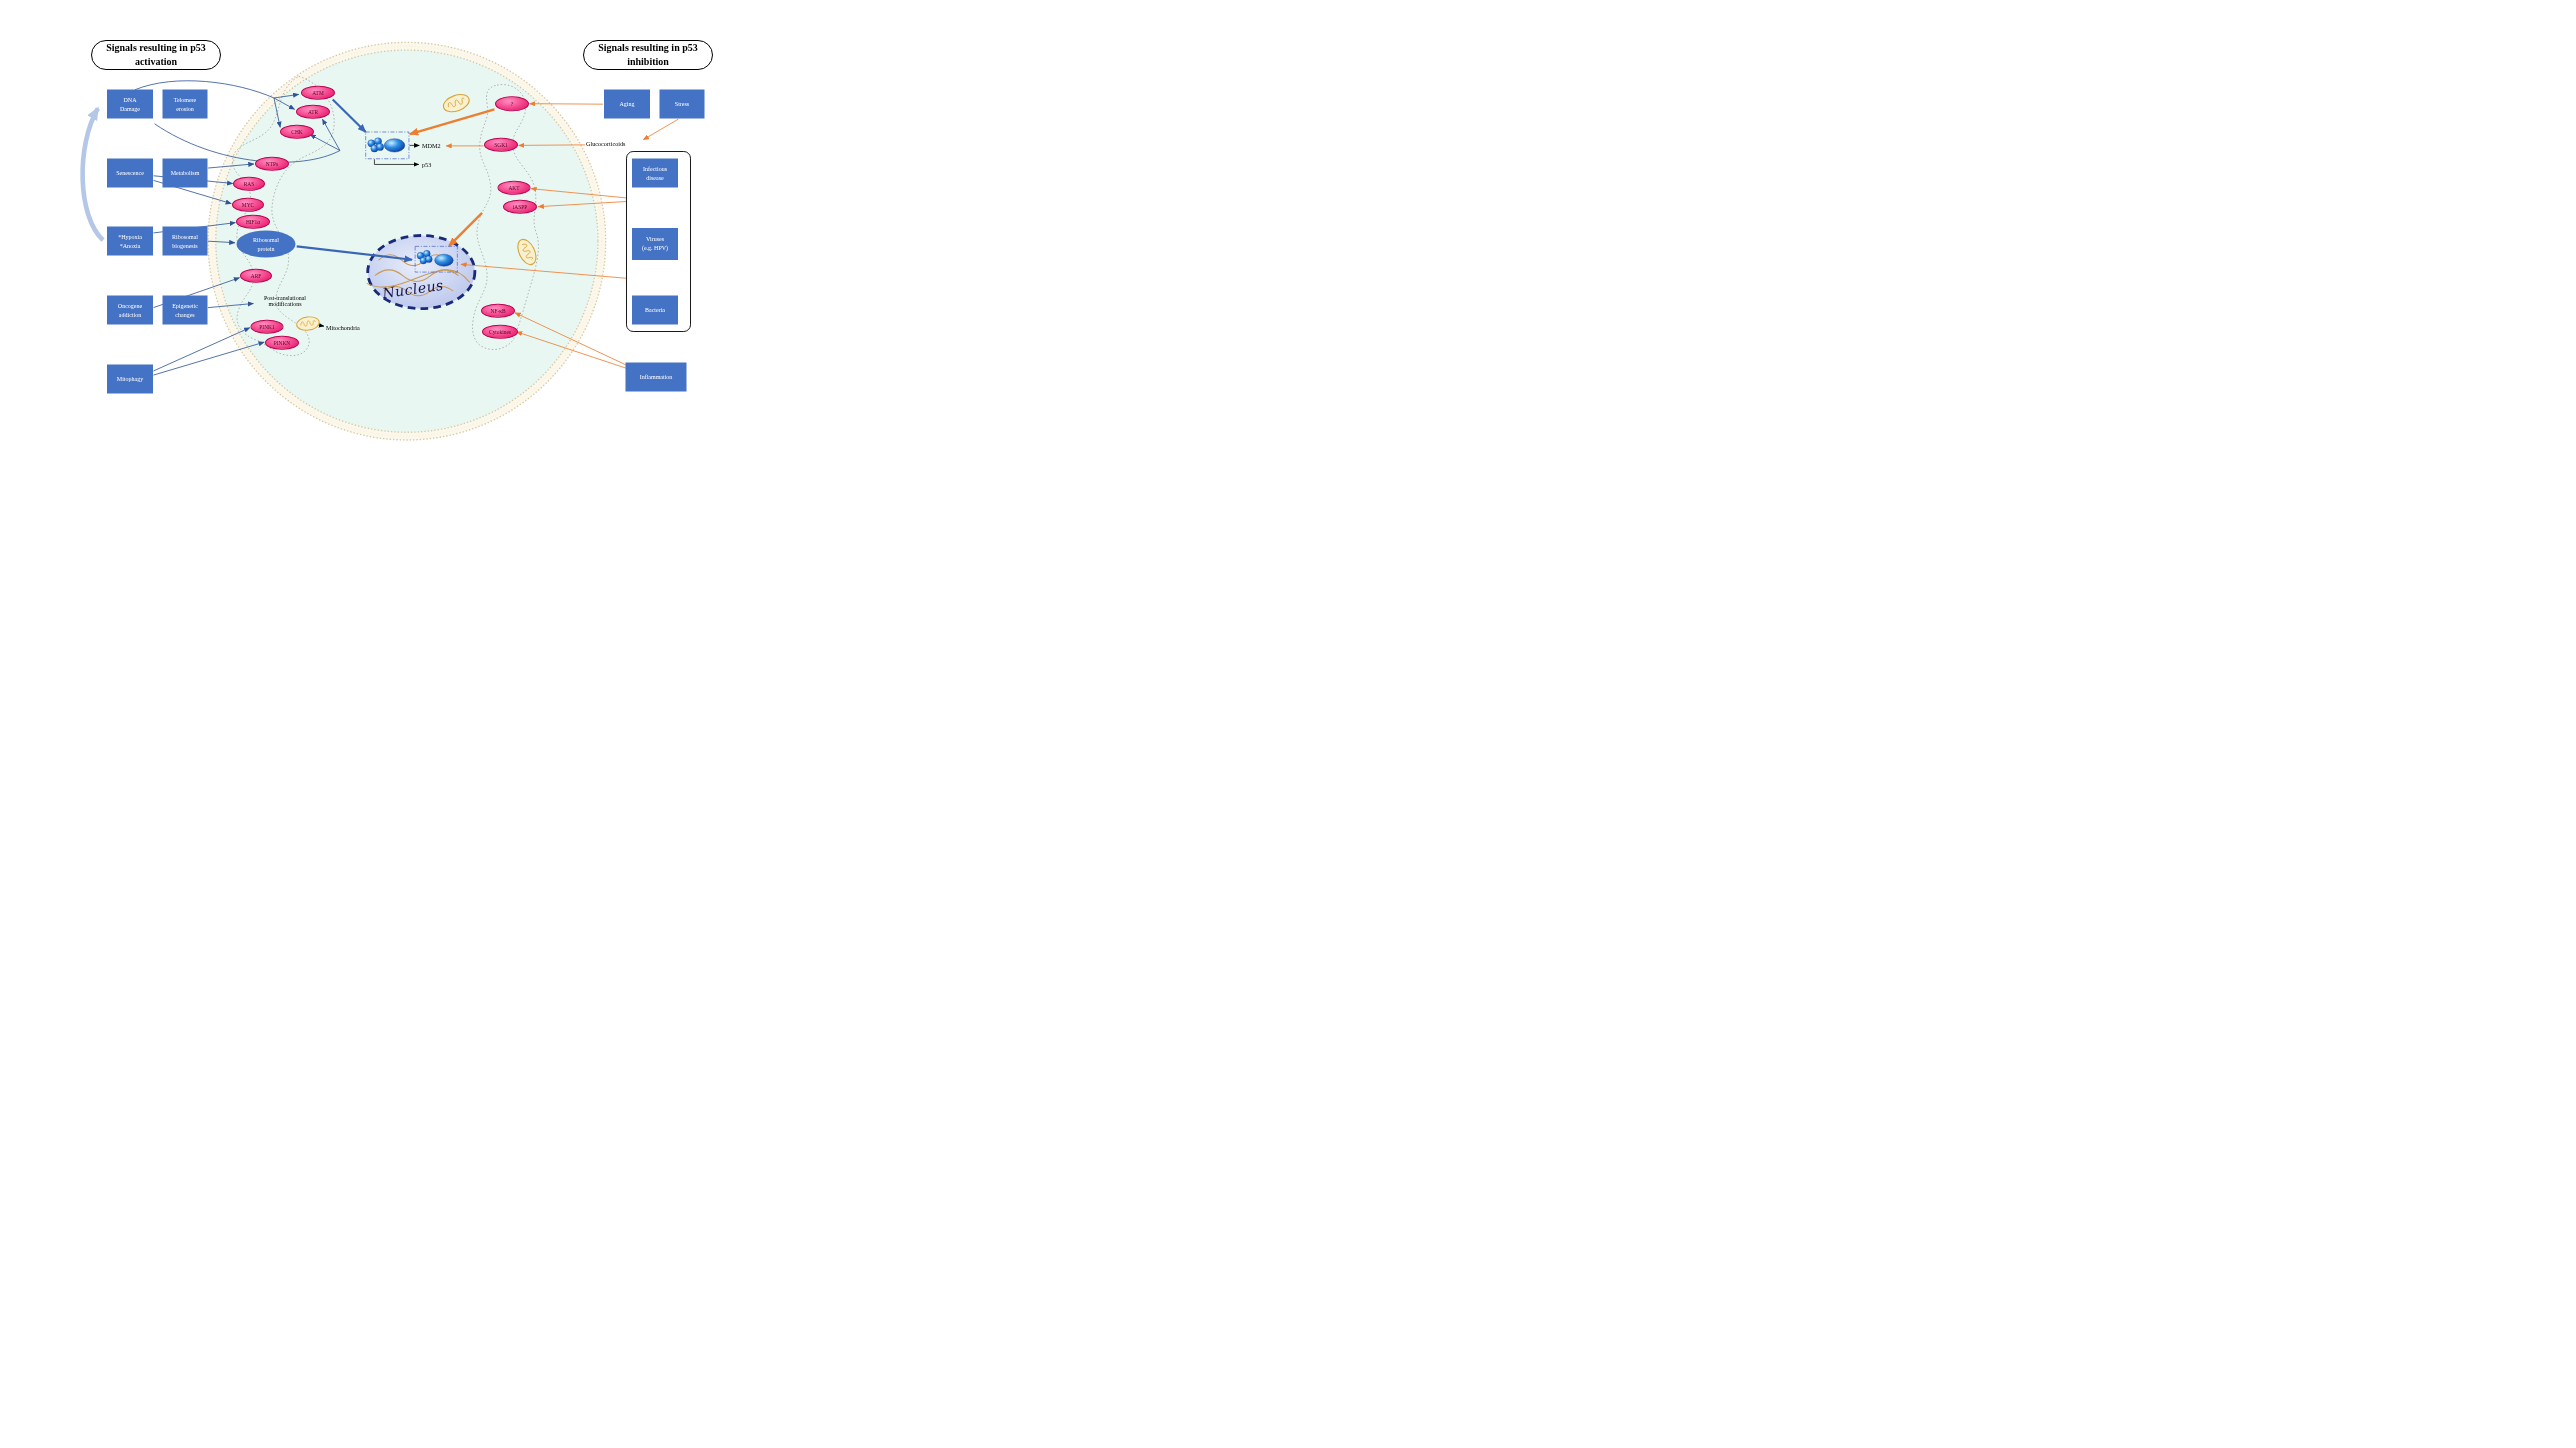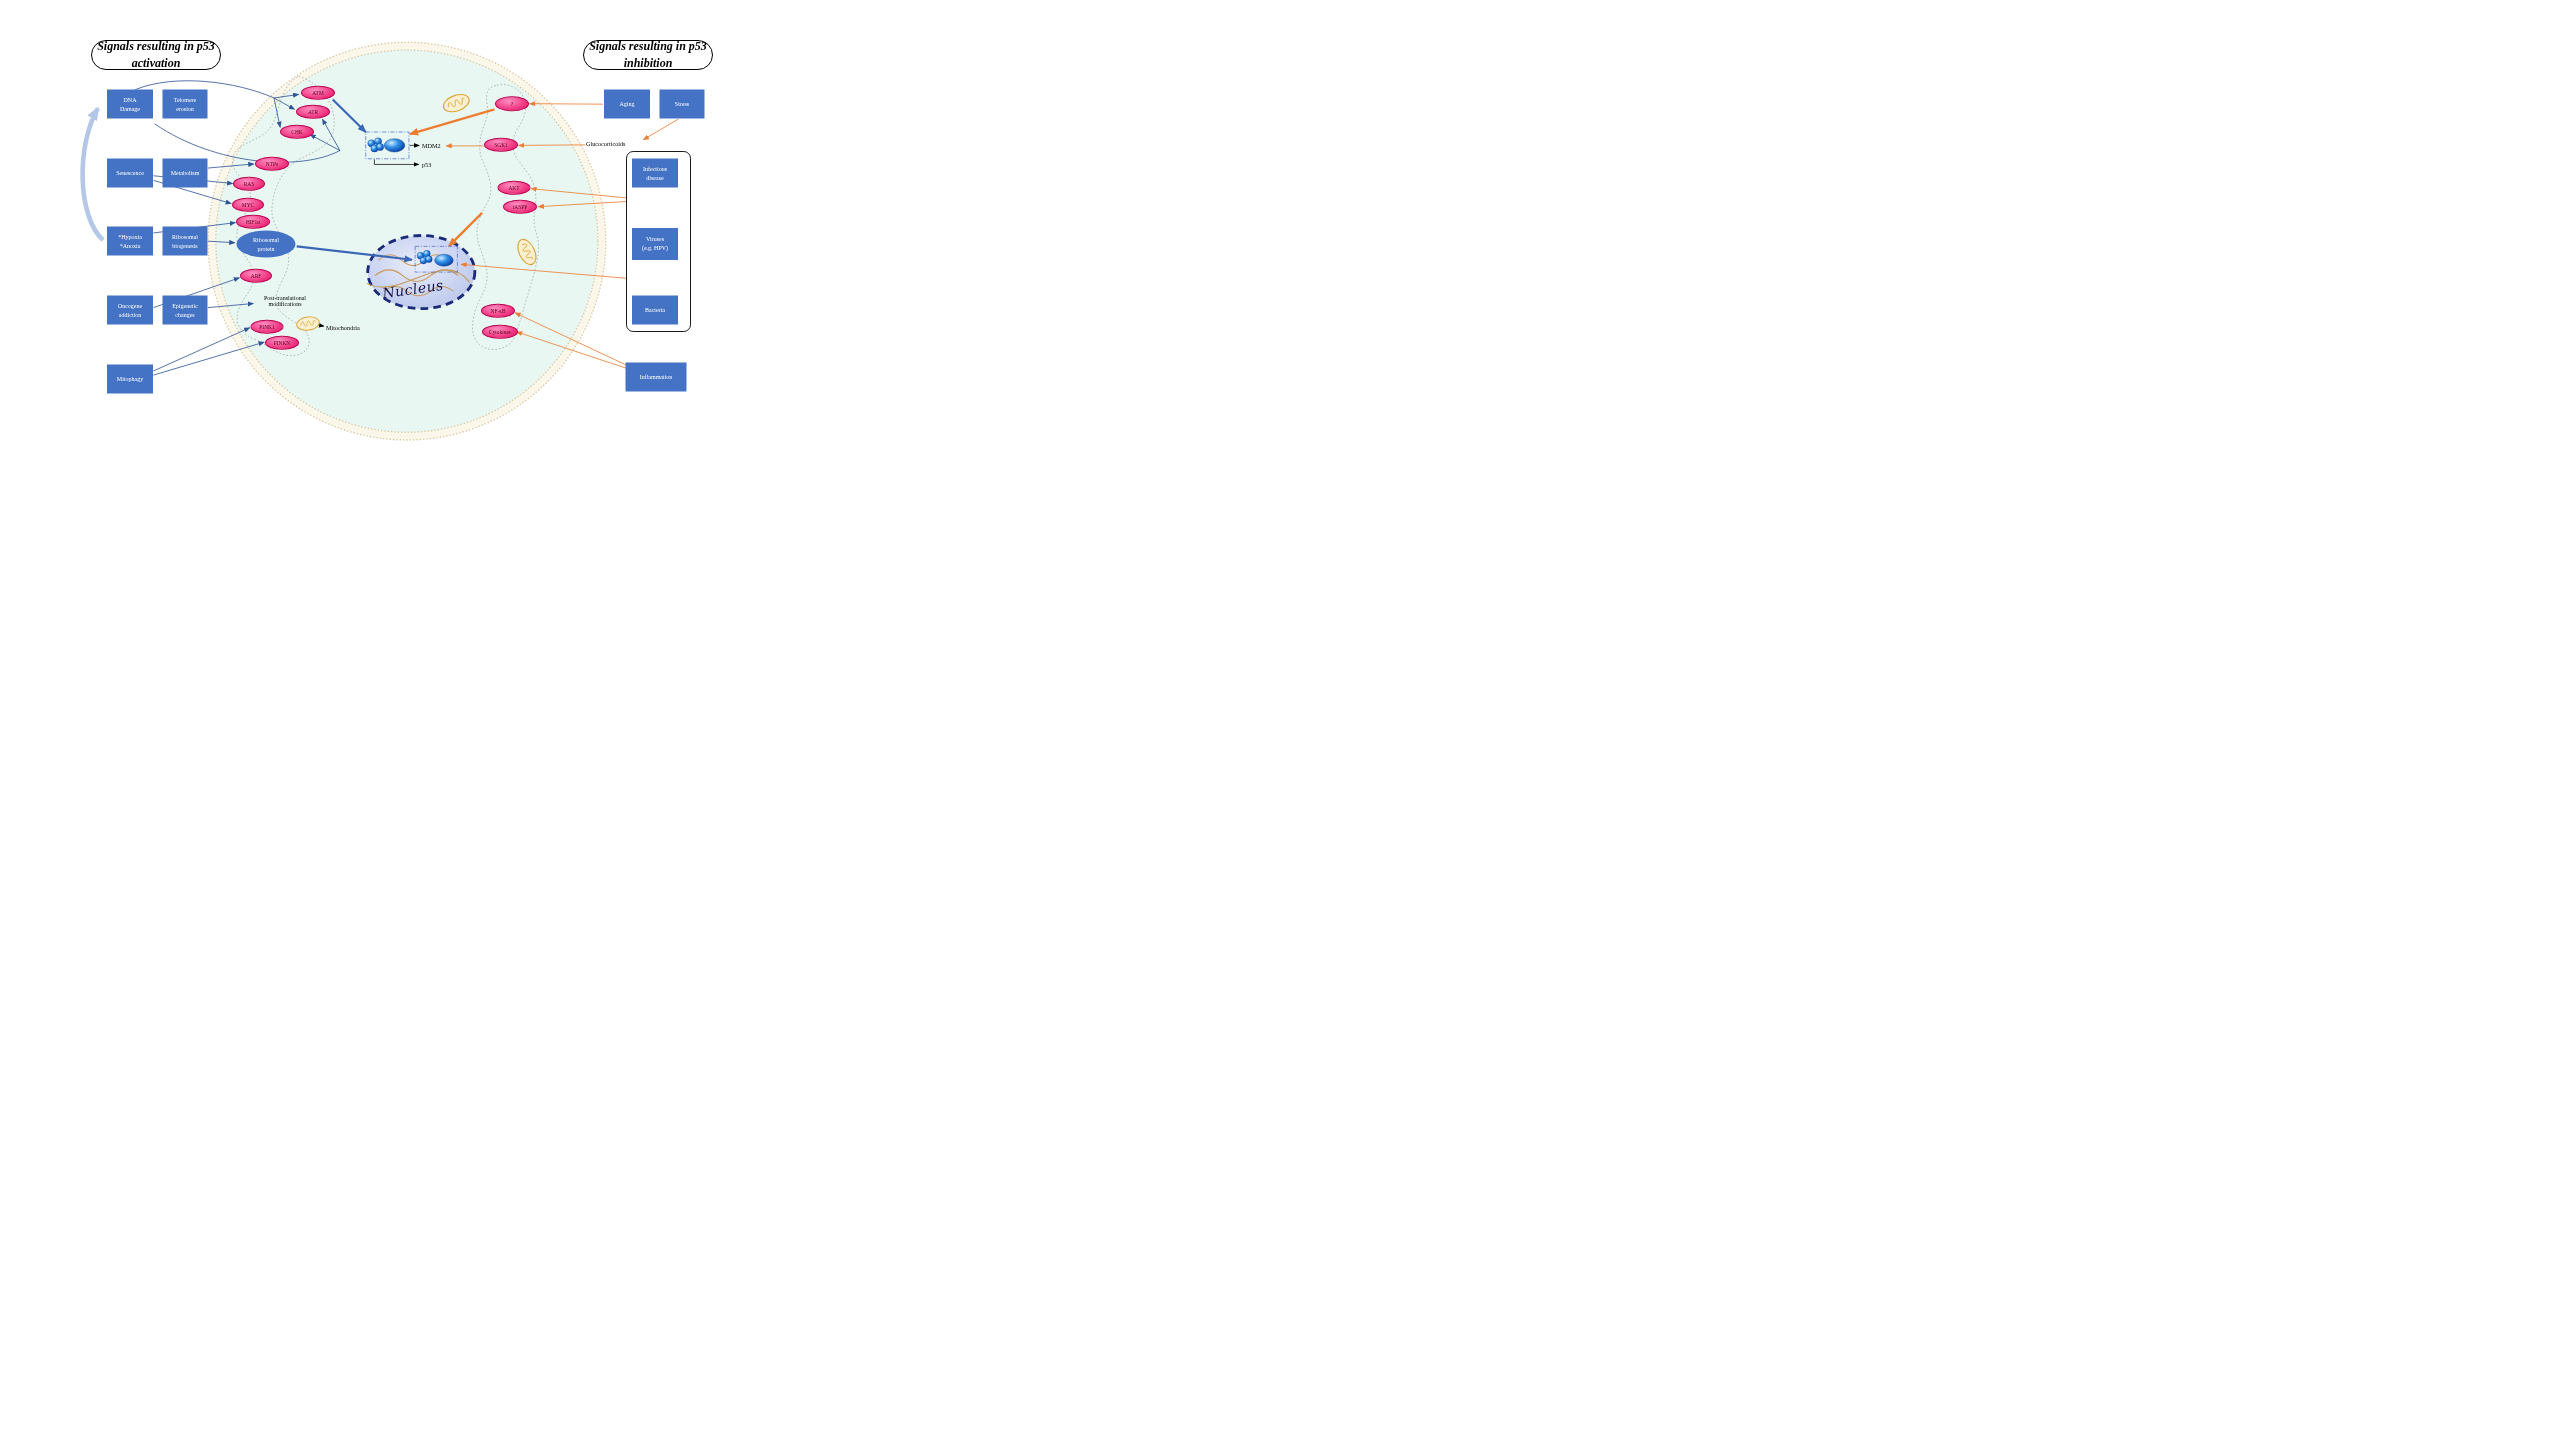--- a/index.html
+++ b/index.html
@@ -6,21 +6,21 @@
   .stage{
     position:relative;width:805px;height:453px;background:#fff;overflow:hidden;
     font-family:"Liberation Serif","DejaVu Serif",serif;
   }
   svg.layer{position:absolute;left:0;top:0;width:805px;height:453px;}
   .abs{position:absolute;}
   .ctr{transform:translate(-50%,-50%);}
   .header-pill{
     background:#fff;border:0.9px solid #000;border-radius:17.5px;
     width:128px;height:28px;display:flex;align-items:center;justify-content:center;
-    text-align:center;font-weight:bold;font-size:12px;line-height:1.4;white-space:pre-line;color:#000;font-style:italic;
+    text-align:center;font-weight:bold;font-size:10px;line-height:1.4;white-space:pre-line;color:#000;
   }
   .box{
     background:#4472c4;color:#fff;display:flex;align-items:center;justify-content:center;
     text-align:center;font-size:6px;line-height:1.45;white-space:pre-line;
   }
   .group-box{border:0.8px solid #1a1a1a;border-radius:7.2px;background:transparent;}
   .pnode{
     width:31px;height:12.4px;border-radius:50%;
     background:radial-gradient(ellipse at 40% 30%, #ff8fc2 0%, #f0347f 65%, #d81568 100%);
     border:0.7px solid #b8004e;

